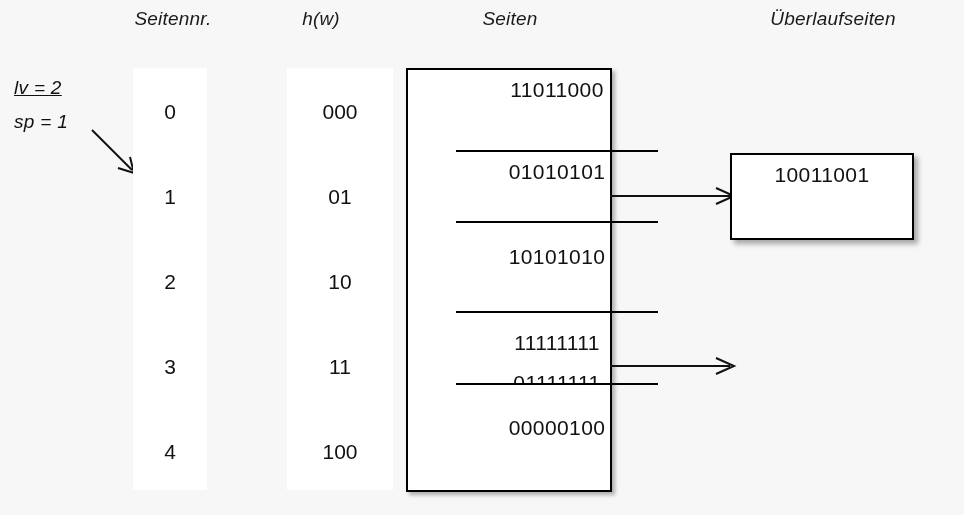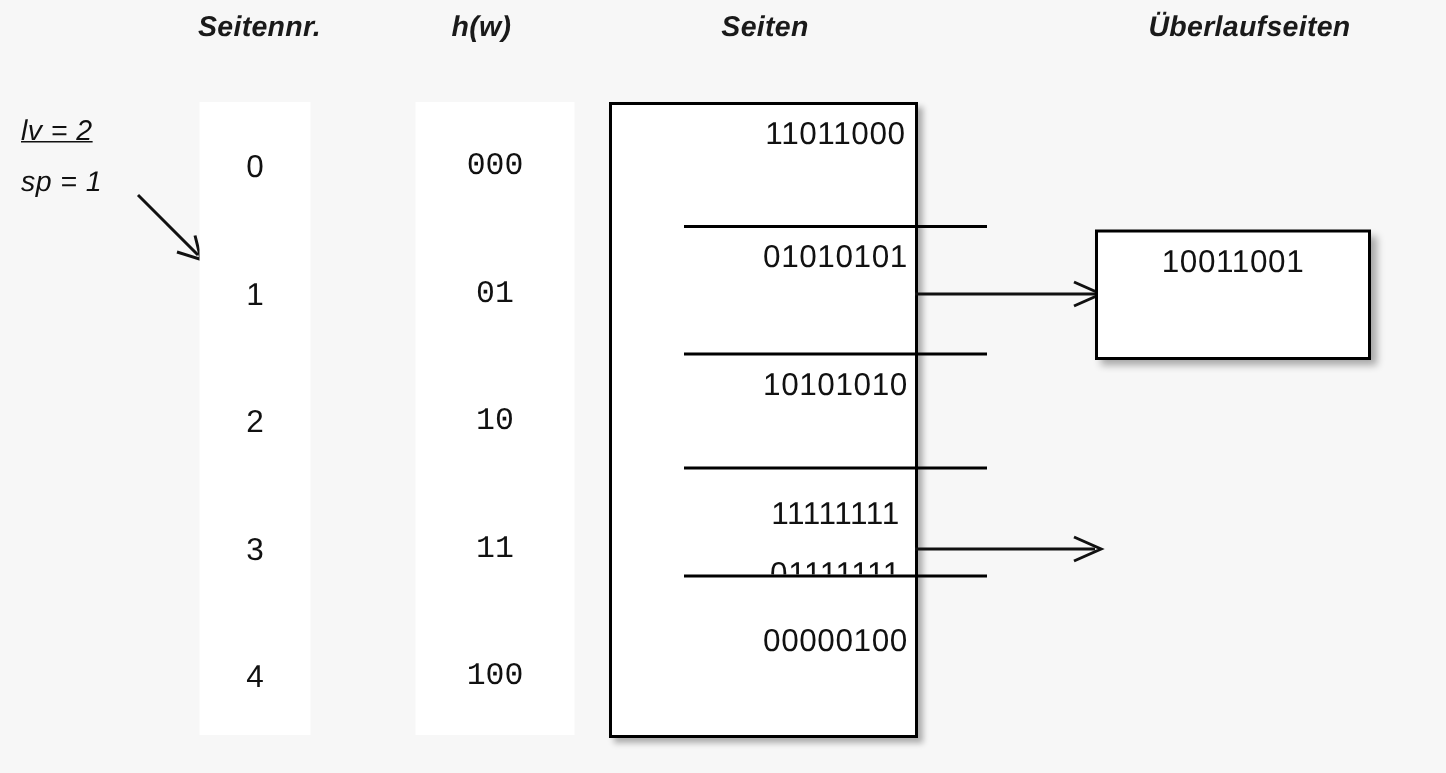--- a/index.html
+++ b/index.html
@@ -18,21 +18,21 @@
     width: 964px;
     height: 515px;
     background: #f7f7f7;
   }
 
   
   .col-header {
     position: absolute;
     font-style: italic;
     font-size: 19px;
-    font-weight: 700;
+    font-weight: 400;
     color: #1a1a1a;
     white-space: nowrap;
     text-align: center;
     transform: translateX(-50%);
     letter-spacing: .2px;
   }
   #hdr-seitennr { left: 173px; top: 8px; }
   #hdr-hw       { left: 321px; top: 8px; }
   #hdr-seiten   { left: 510px; top: 8px; }
   #hdr-ueber    { left: 833px; top: 8px; }
@@ -60,21 +60,21 @@
   }
 
   
   .value-column {
     position: absolute;
     top: 68px;
     height: 422px;
     background: #ffffff;
   }
   #column-seitennr { left: 133px; width: 74px; }
-  #column-hw       { left: 277px; width: 106px; font-family: Liberation Mono, monospace; }
+  #column-hw       { left: 287px; width: 106px; }
 
   .value-cell {
     position: absolute;
     left: 0;
     width: 100%;
     text-align: center;
     font-size: 21px;
     color: #111;
     height: 26px;
     line-height: 26px;
@@ -109,21 +109,21 @@
   }
   .page-row:last-child { border-bottom: none; }
   .page-row .rec {
     display: block;
     font-size: 21px;
     color: #111;
     line-height: 40px;
     letter-spacing: .4px;
   }
   #page-row-0 { top: 0;     height: 82px;  }
-  #page-row-1 { top: 82px;  height: 85px;  }
+  #page-row-1 { top: 82px;  height: 71px;  }
   #page-row-2 { top: 167px; height: 76px;  }
   #page-row-3 { top: 253px; height: 62px;  }
   #page-row-4 { top: 338px; height: 82px;  }
 
   
   .overflow-box {
     position: absolute;
     left: 730px;
     width: 184px;
     background: #ffffff;

